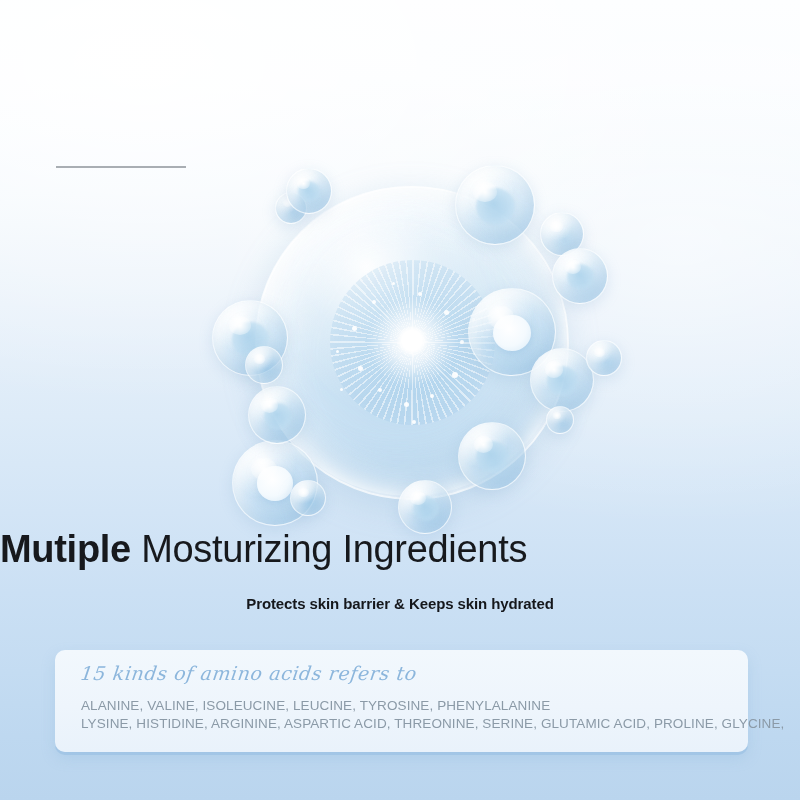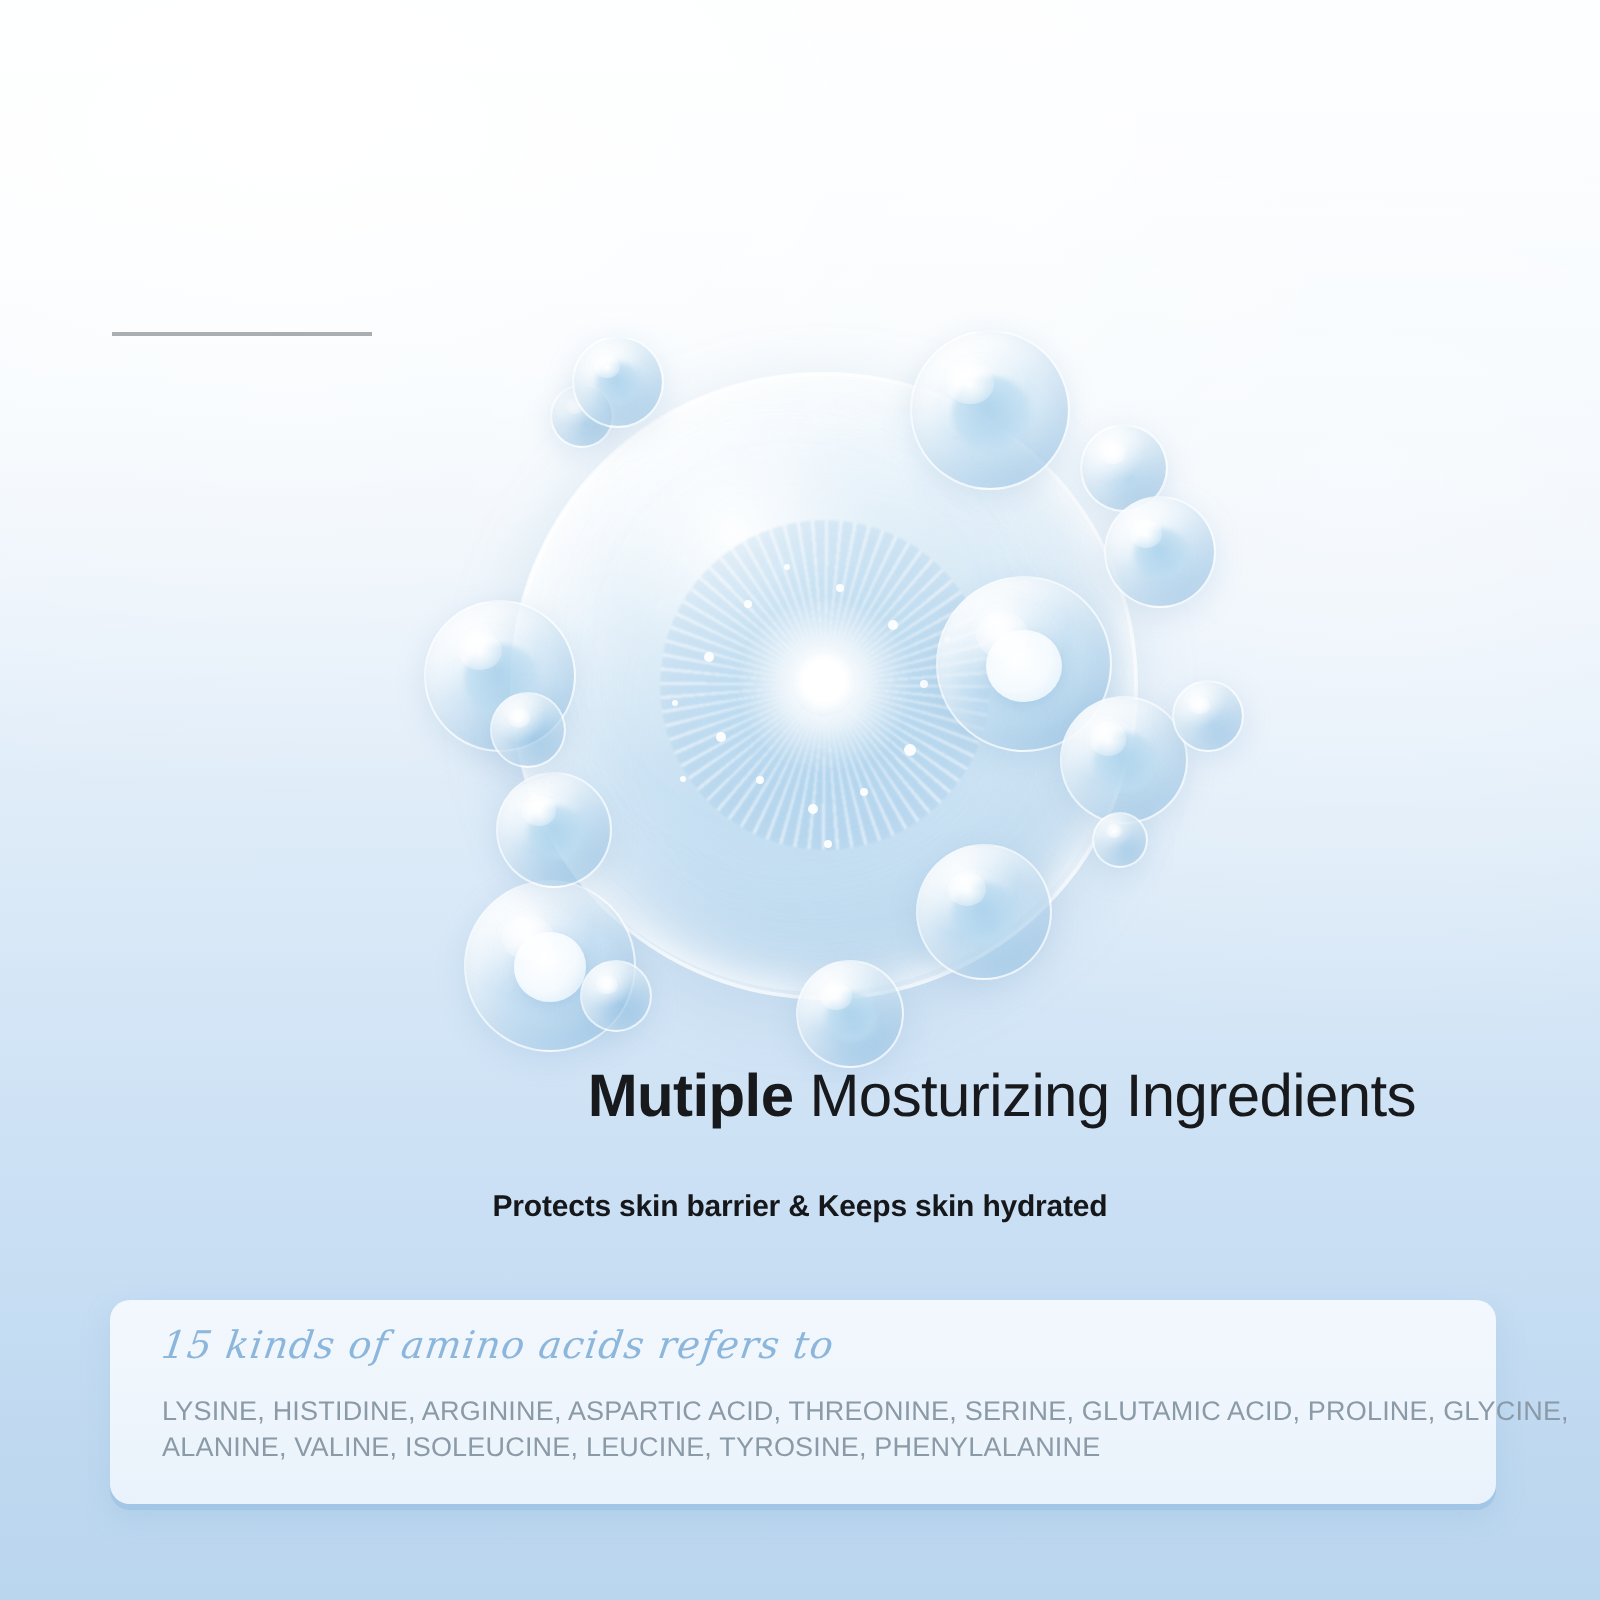--- a/index.html
+++ b/index.html
@@ -186,22 +186,22 @@
     background: radial-gradient(circle at 42% 38%, #ffffff 0%, #f4fafe 55%, rgba(226,240,250,0.75) 100%);
     box-shadow: 0 2px 8px rgba(140,180,214,0.35);
   }
 
   
   .subhead {
     position: absolute;
     top: 524px;
     left: 0;
     width: 708px;
-    text-align: right;
-    font-size: 30px;
+    text-align: left;
+    font-size: 38px;
     line-height: 50px;
     color: #17191d;
     font-weight: 400;
     letter-spacing: -0.3px;
     white-space: nowrap;
   }
   .subhead .sh-strong { font-weight: 700; }
 
   .tagline {
     position: absolute;
@@ -308,18 +308,18 @@
 
   </div>
 
   <div class="subhead"><span class="sh-strong">Mutiple</span><span> Mosturizing Ingredients</span></div>
 
   <div class="tagline">Protects skin barrier &amp; Keeps skin hydrated</div>
 
   <div class="panel">
     <div class="panel-script">15 kinds of amino acids refers to</div>
     <div class="panel-list">
+      <span class="ln">ALANINE, VALINE, ISOLEUCINE, LEUCINE, TYROSINE, PHENYLALANINE</span>
       <span class="ln">LYSINE, HISTIDINE, ARGININE, ASPARTIC ACID, THREONINE, SERINE, GLUTAMIC ACID, PROLINE, GLYCINE,</span>
-      <span class="ln">ALANINE, VALINE, ISOLEUCINE, LEUCINE, TYROSINE, PHENYLALANINE</span>
     </div>
   </div>
 
 </div>
 
 </body></html>

